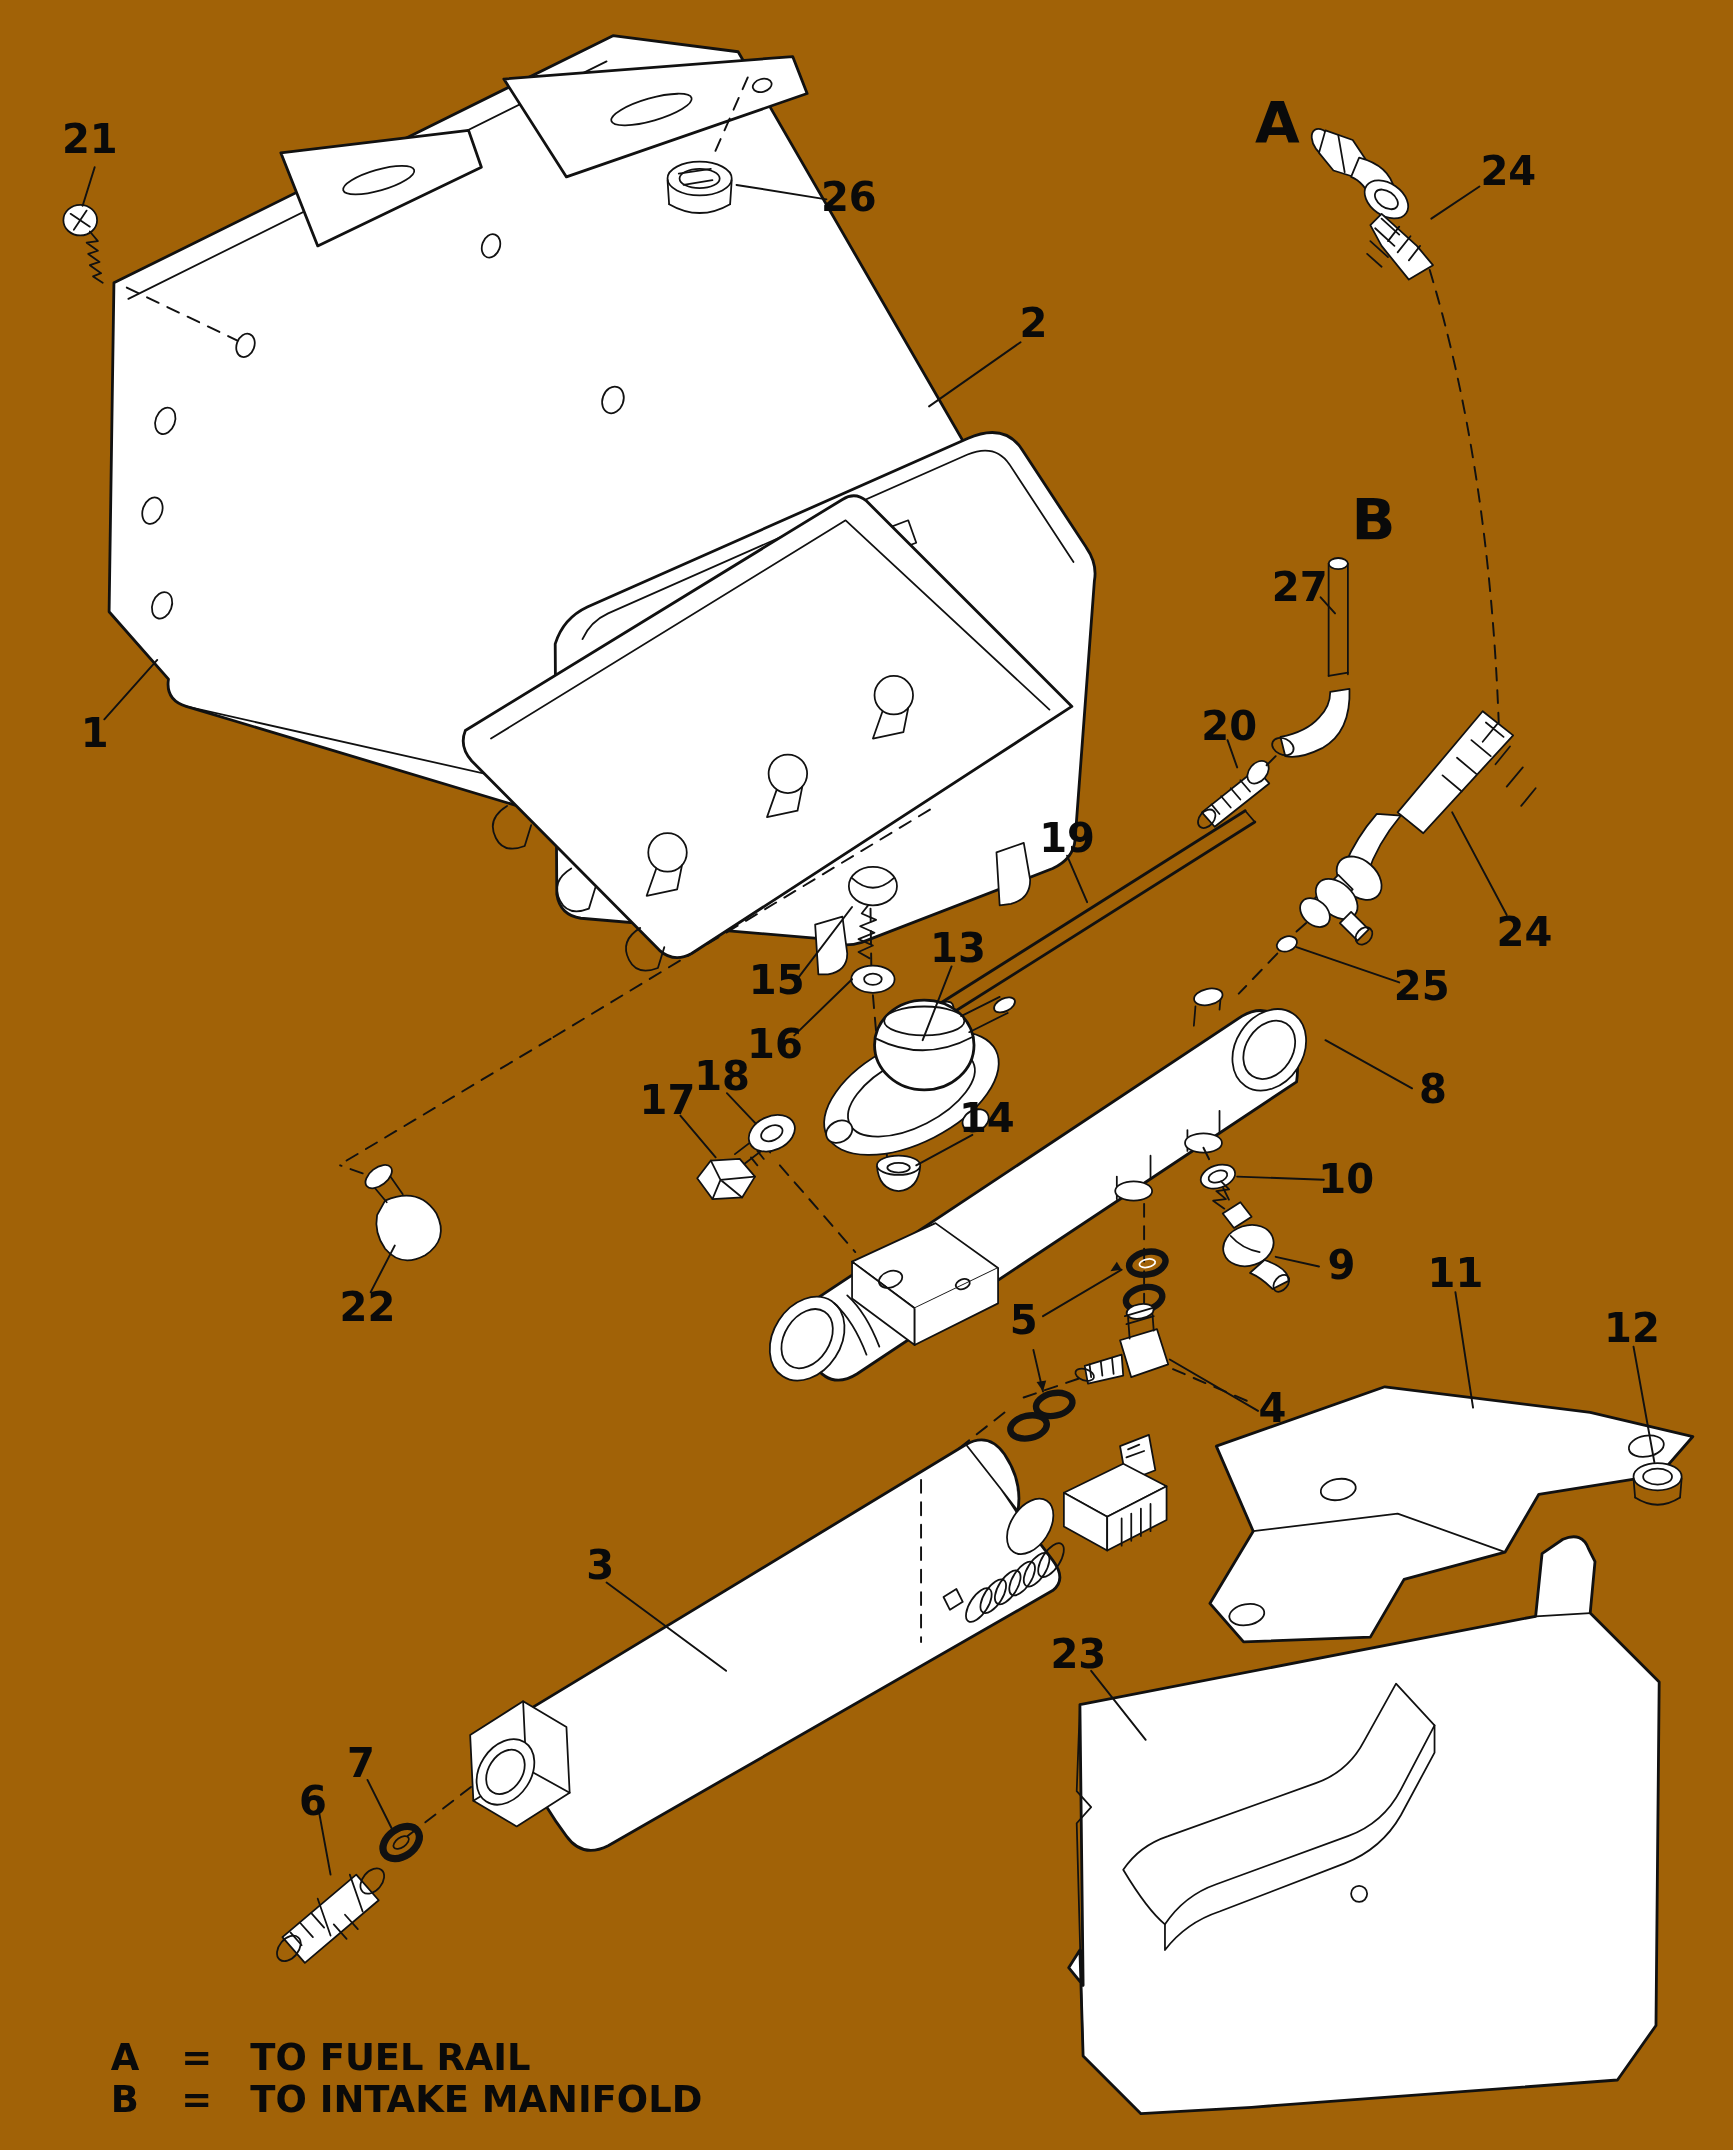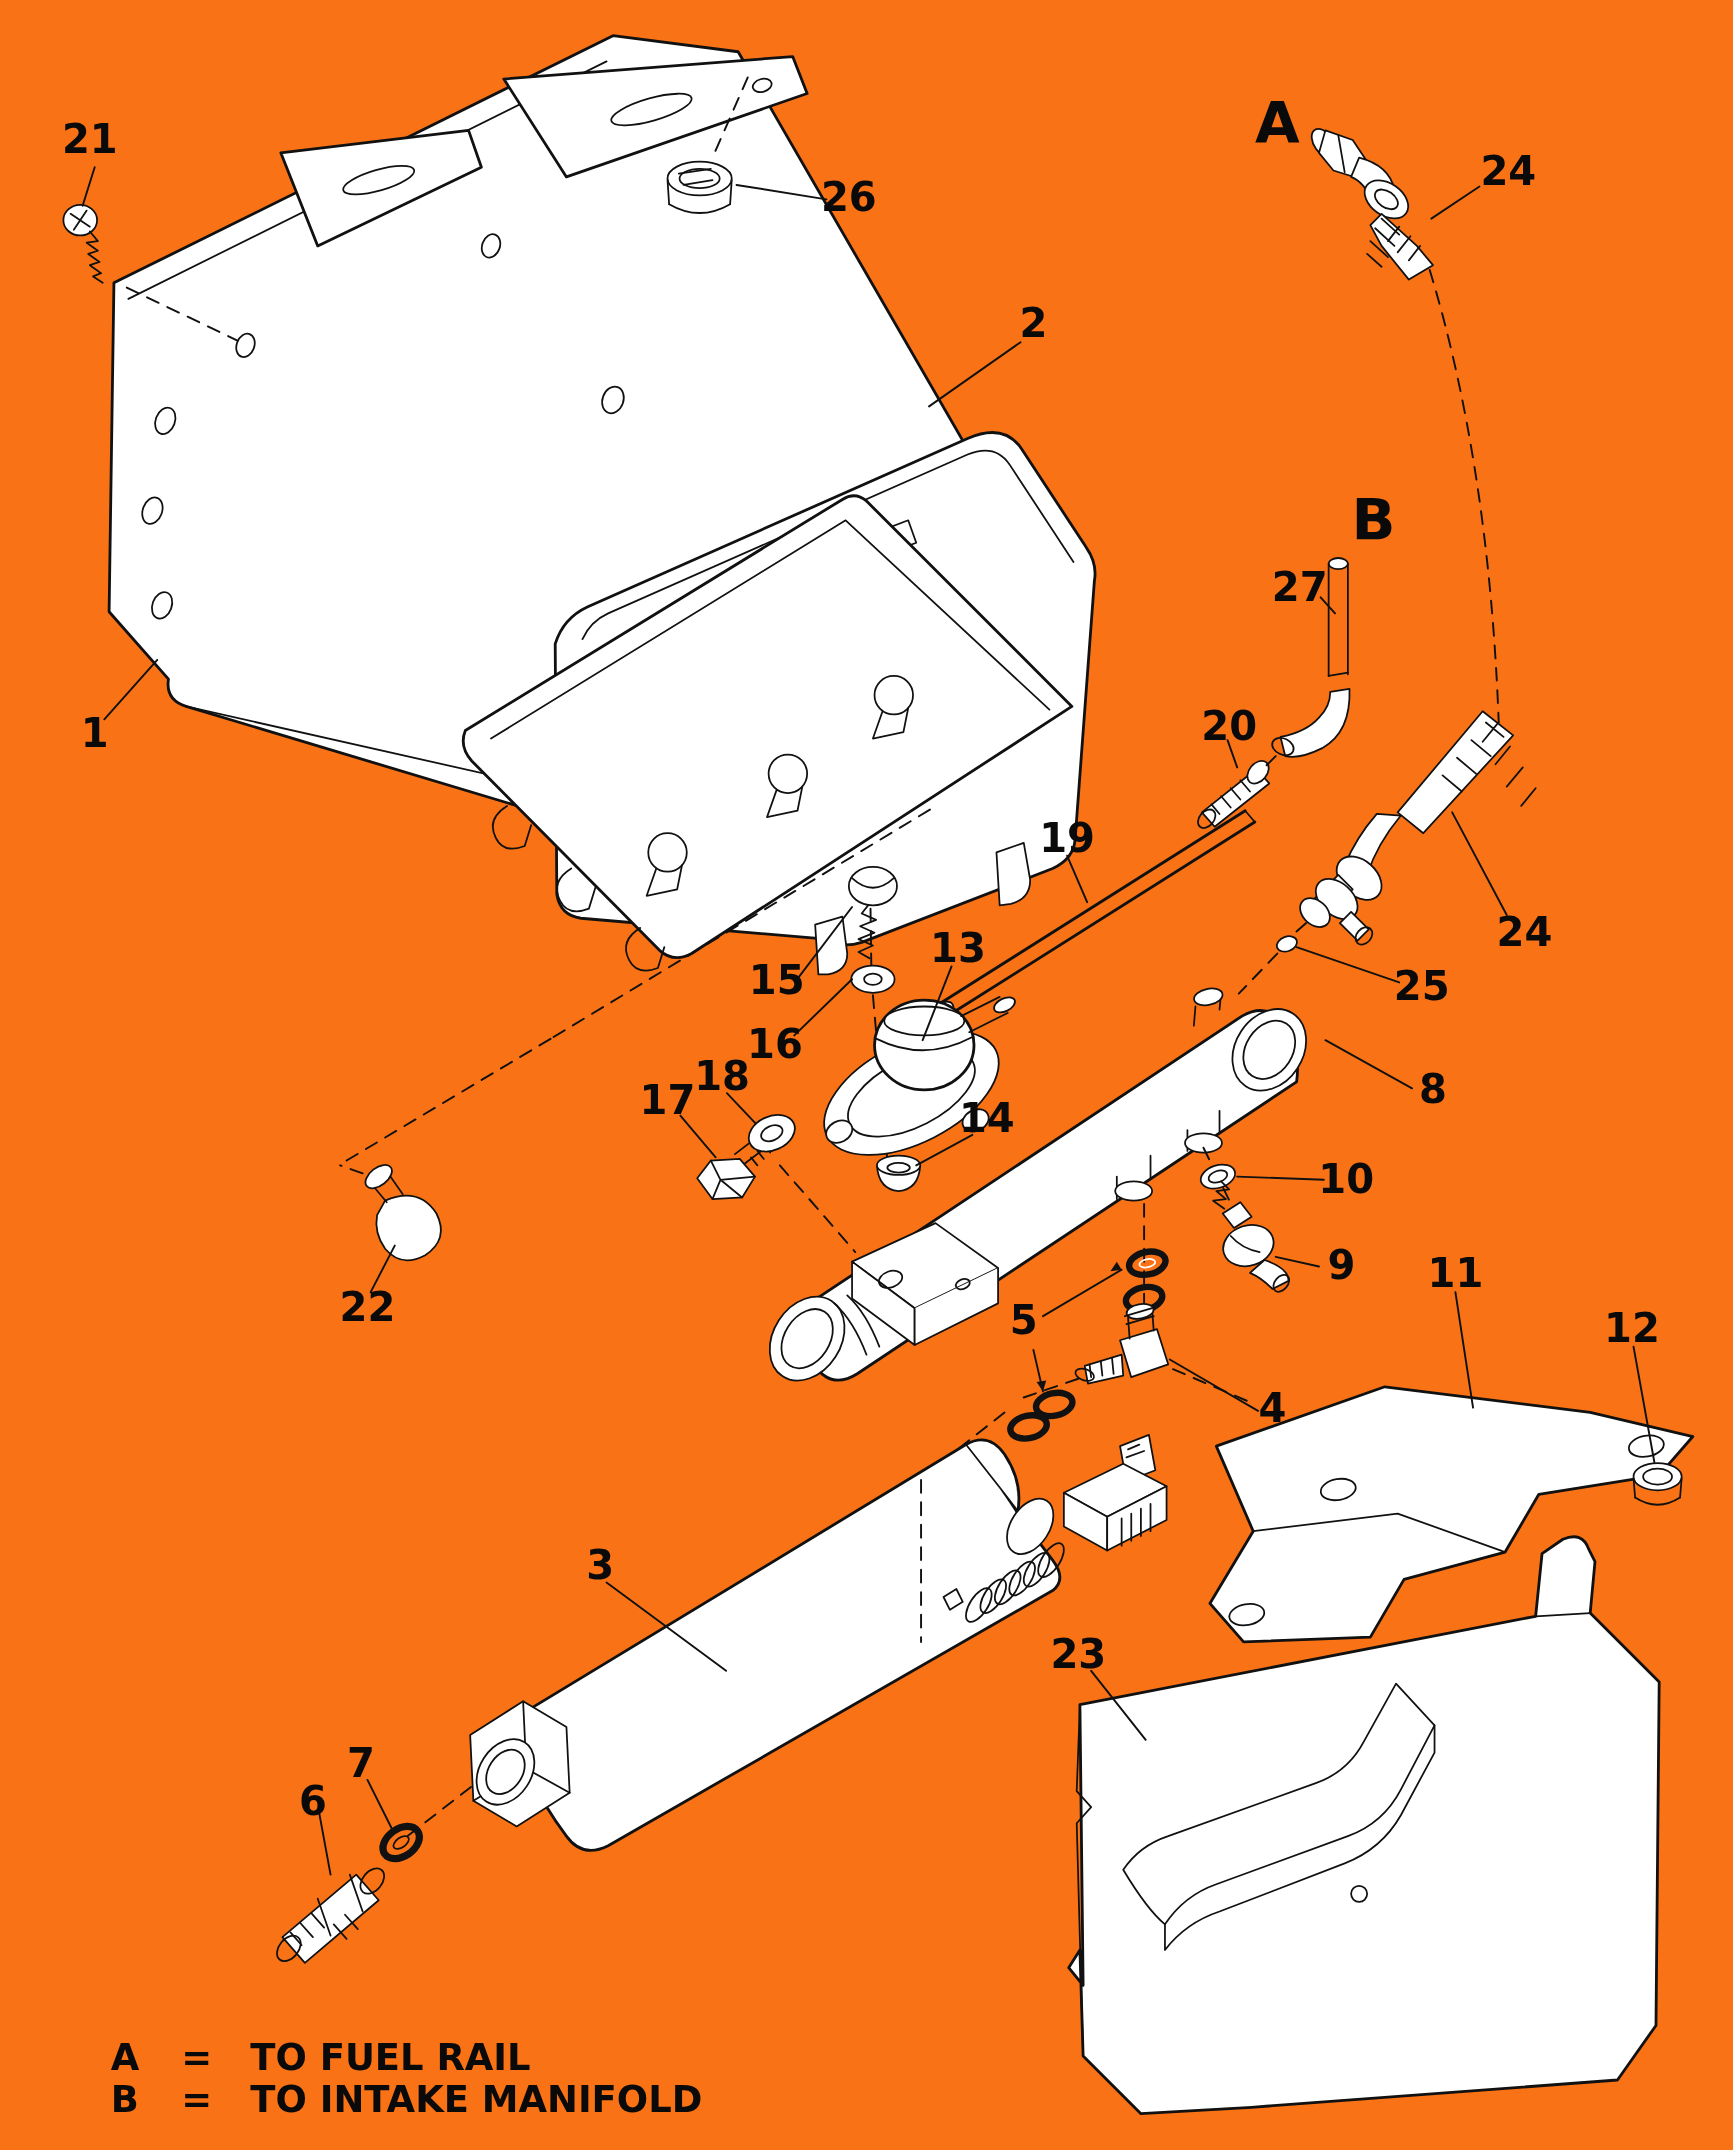--- a/index.html
+++ b/index.html
@@ -1,16 +1,16 @@
 <!DOCTYPE html>
 <html style="font-size:13px"><head>
 <meta charset="utf-8">
 <style>
   html,body{margin:0;padding:0;background:#ffffff;}
-  #stage{position:relative;width:1733px;height:2151px;background:#f97316;overflow:hidden;}
+  #stage{position:relative;width:1733px;height:2151px;background:#a16207;overflow:hidden;}
   svg{position:absolute;left:0;top:0;}
   .ln{fill:none;stroke:#111111;stroke-width:3.5;stroke-linecap:round;stroke-linejoin:round;}
   .ln2{fill:none;stroke:#111111;stroke-width:2.2;stroke-linecap:round;stroke-linejoin:round;}
   .fillw{fill:#ffffff;stroke:#111111;stroke-width:3.5;stroke-linejoin:round;}
   .fillw2{fill:#ffffff;stroke:#111111;stroke-width:2.2;stroke-linejoin:round;}
   .dash{fill:none;stroke:#111111;stroke-width:2.4;stroke-dasharray:16 12;stroke-linecap:round;}
   .leader{fill:none;stroke:#111111;stroke-width:2.4;stroke-linecap:round;}
   .thick{fill:none;stroke:#111111;stroke-width:8;}
   .num{font-family:"DejaVu Sans",sans-serif;font-weight:700;font-size:50px;fill:#0a0a0a;}
   .letter{font-family:"DejaVu Sans",sans-serif;font-weight:700;font-size:72px;fill:#0a0a0a;}

